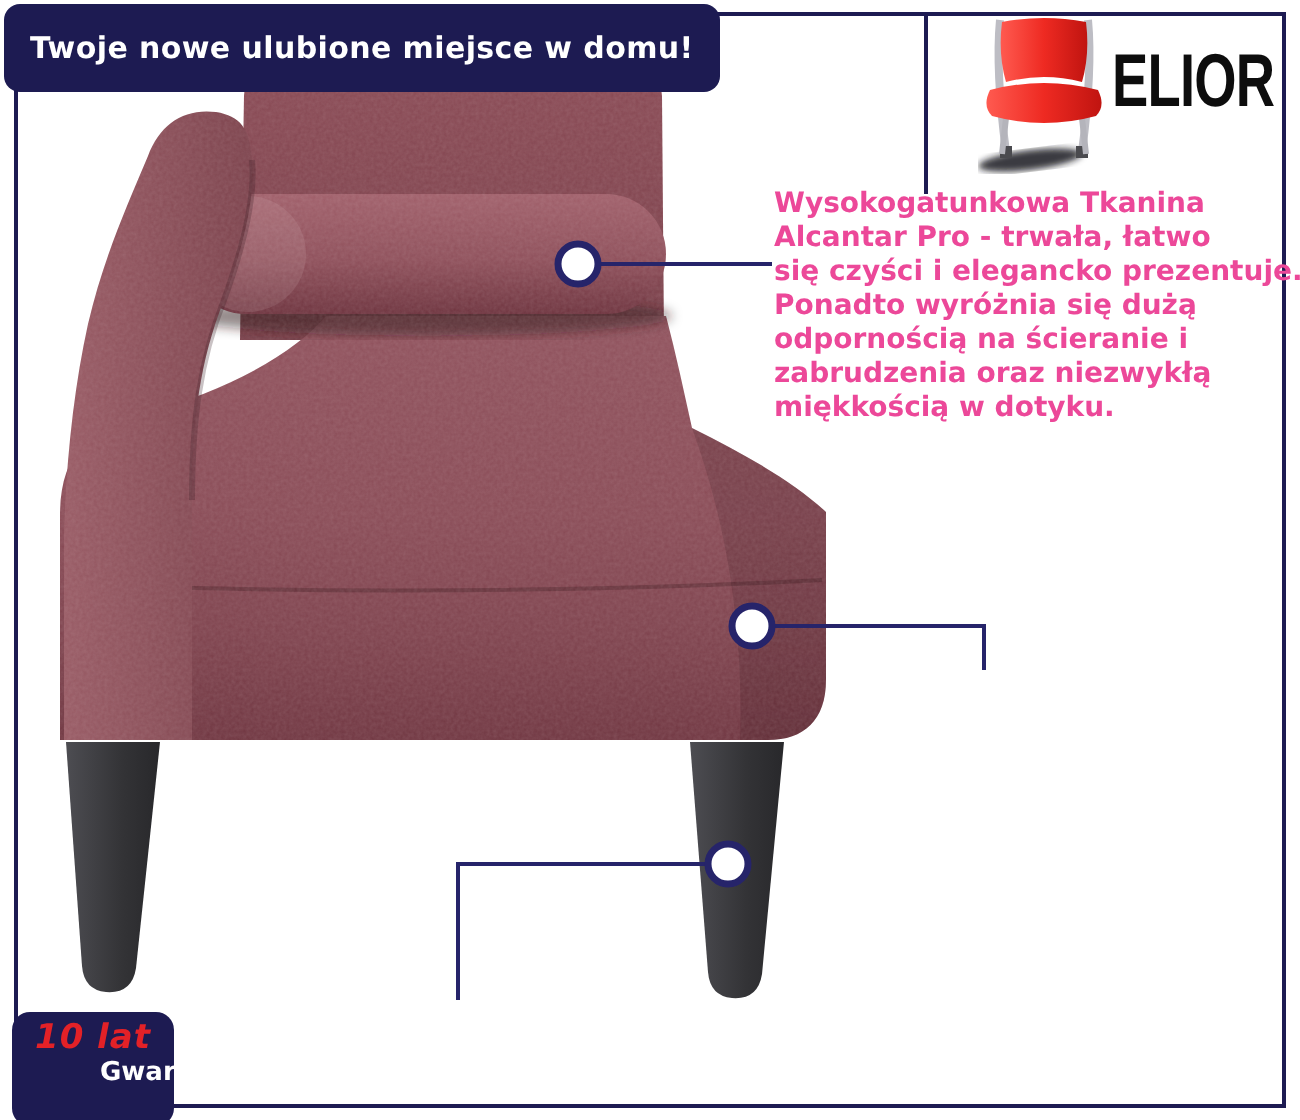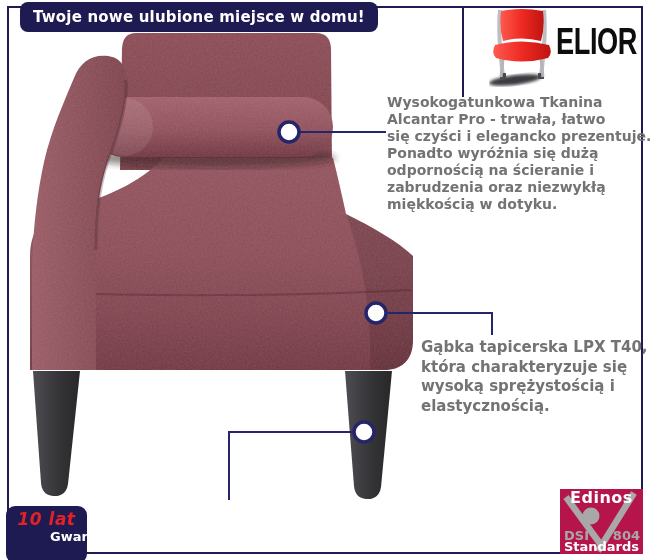--- a/index.html
+++ b/index.html
@@ -11,37 +11,37 @@
   .frame{
     position:absolute;left:7px;top:6px;width:636px;height:548px;
     border:2px solid var(--accent-navy,#1d1b52);box-sizing:border-box;z-index:1;
   }
   .logo-divider{
     position:absolute;left:462px;top:7px;width:2px;height:90px;
     background:var(--accent-navy,#1d1b52);z-index:2;
   }
   
   .banner{
-    position:absolute;left:20px;top:2px;height:30px;z-index:5;
+    position:absolute;left:2px;top:2px;height:44px;z-index:5;
     background:var(--accent-navy,#1d1b52);border-radius:8px;
     padding:0 13px;display:flex;align-items:center;
   }
   .banner span{color:#fff;font-size:15px;font-weight:bold;letter-spacing:.2px;white-space:nowrap;}
   
   .brand-name{
     position:absolute;left:556px;top:20px;z-index:5;color:#0d0d0d;
     font-family:"Liberation Sans",sans-serif;font-weight:bold;font-size:34px;
     transform:scale(.8,1.1);transform-origin:left top;letter-spacing:-.5px;white-space:nowrap;
   }
   .chair-icon{position:absolute;left:489px;top:9px;z-index:5;}
   
   .scene{position:absolute;left:0;top:0;z-index:3;}
   
   .callout-text{
-    position:absolute;z-index:6;color:#737373;font-weight:bold;
+    position:absolute;z-index:6;color:#ec4899;font-weight:bold;
     white-space:pre-line;width:max-content;
   }
   .callout-fabric{left:387px;top:94px;font-size:14px;line-height:17px;}
   .callout-foam{left:421px;top:338px;font-size:15px;line-height:19.5px;}
   .callout-wood{left:103px;top:501px;font-size:14.5px;line-height:17.3px;}
   
   .warranty{
     position:absolute;left:6px;top:506px;width:81px;height:57px;z-index:7;
     background:var(--accent-navy,#1d1b52);border-radius:9px;text-align:center;
   }
@@ -175,35 +175,20 @@
     </g>
   </svg>
 
   <div class="callout-text callout-fabric">Wysokogatunkowa Tkanina
 Alcantar Pro - trwała, łatwo
 się czyści i elegancko prezentuje.
 Ponadto wyróżnia się dużą
 odpornością na ścieranie i
 zabrudzenia oraz niezwykłą
 miękkością w dotyku.</div>
-  <div class="callout-text callout-foam">Gąbka tapicerska LPX T40,
-która charakteryzuje się
-wysoką sprężystością i
-elastycznością.</div>
 
   <div class="warranty">
     <div class="w-value">10 lat</div>
     <div class="w-label">Gwarancji</div>
   </div>
 
-  <div class="cert">
-    <svg width="83" height="65" viewBox="0 0 83 65">
-      <line x1="6" y1="8" x2="44" y2="60" stroke="#a8a8a8" stroke-width="6.5"></line>
-      <line x1="74" y1="4" x2="38" y2="62" stroke="#a8a8a8" stroke-width="6.5"></line>
-      <circle cx="31" cy="27" r="8.5" fill="#a8a8a8"></circle>
-    </svg>
-    <div class="c-brand">Edinos</div>
-    <div class="c-left">DSI</div>
-    <div class="c-right">804</div>
-    <div class="c-bottom">Standards</div>
-  </div>
 
 </div>
 
 </body></html>

